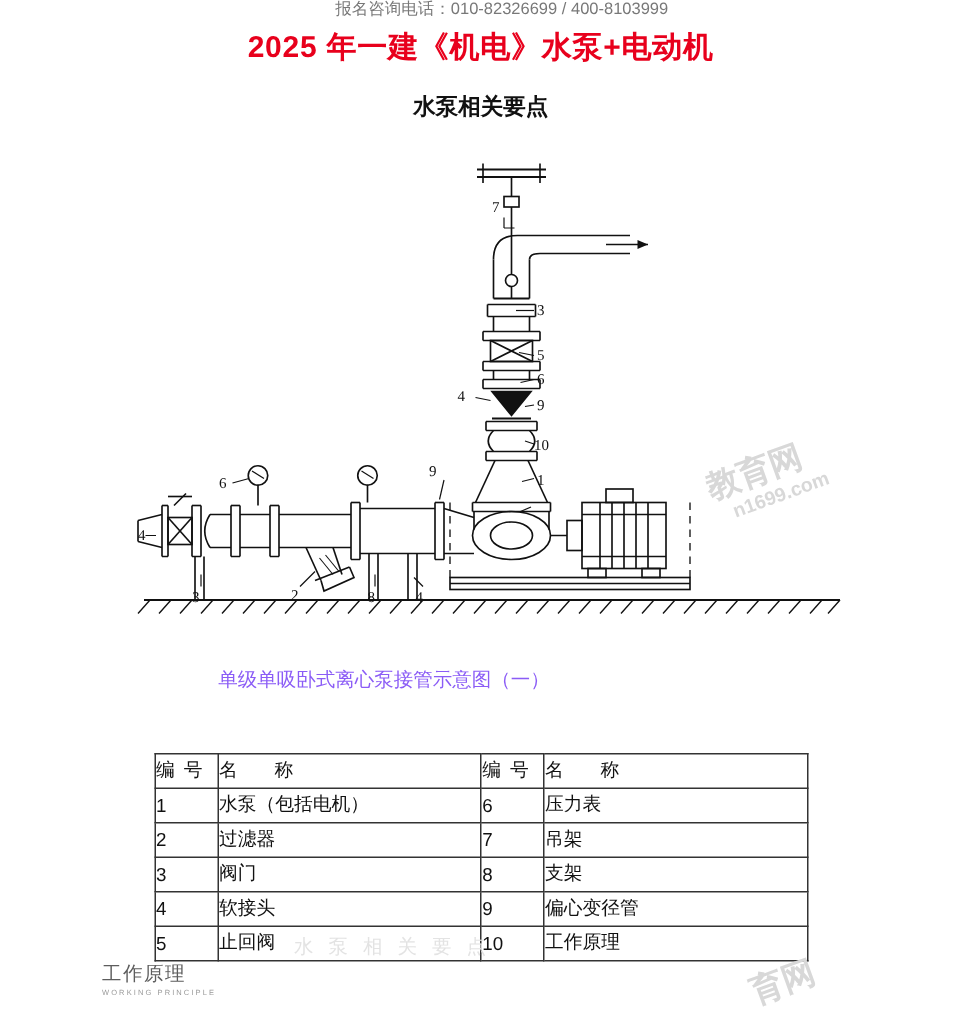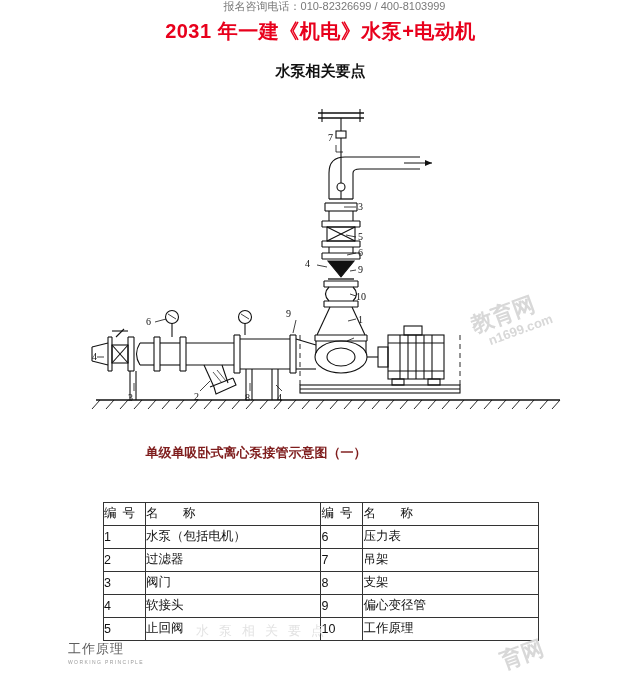--- a/index.html
+++ b/index.html
@@ -43,22 +43,22 @@
     font-weight: bold;
     color: #111;
   }
 
   .figwrap { position: absolute; top: 95px; left: 0; width: 641px; height: 340px; }
   .figcaption {
     position: absolute;
     top: 444px; left: 0; width: 512px;
     text-align: center;
     font-size: 13px;
-    font-weight: bold;
-    color: #7f1d1d;
+    font-weight: normal;
+    color: #8b5cf6;
   }
 
   table.legend {
     position: absolute;
     top: 502px;
     left: 103px;
     width: 436px;
     border-collapse: collapse;
     font-size: 12.5px;
     color: #111;
@@ -98,21 +98,21 @@
 
   .lbl { font-size: 10px; fill: #111; font-family: "Liberation Serif", serif; }
 </style>
 </head>
 <body>
 
 <div class="page">
 
   <div class="topbar">报名咨询电话：010-82326699 / 400-8103999</div>
 
-  <div class="title">2031 年一建《机电》水泵+电动机</div>
+  <div class="title">2025 年一建《机电》水泵+电动机</div>
   <div class="subtitle">水泵相关要点</div>
 
   <div class="figwrap">
     <svg width="641" height="340" viewBox="0 0 641 340">
       <g fill="none" stroke="#111" stroke-width="1.1" stroke-linejoin="miter">
 
         <line x1="96" y1="305" x2="560" y2="305" stroke-width="1.3"></line>
         <g stroke-width="0.9">
           <line x1="100" y1="305" x2="92" y2="314"></line>
           <line x1="114" y1="305" x2="106" y2="314"></line>

